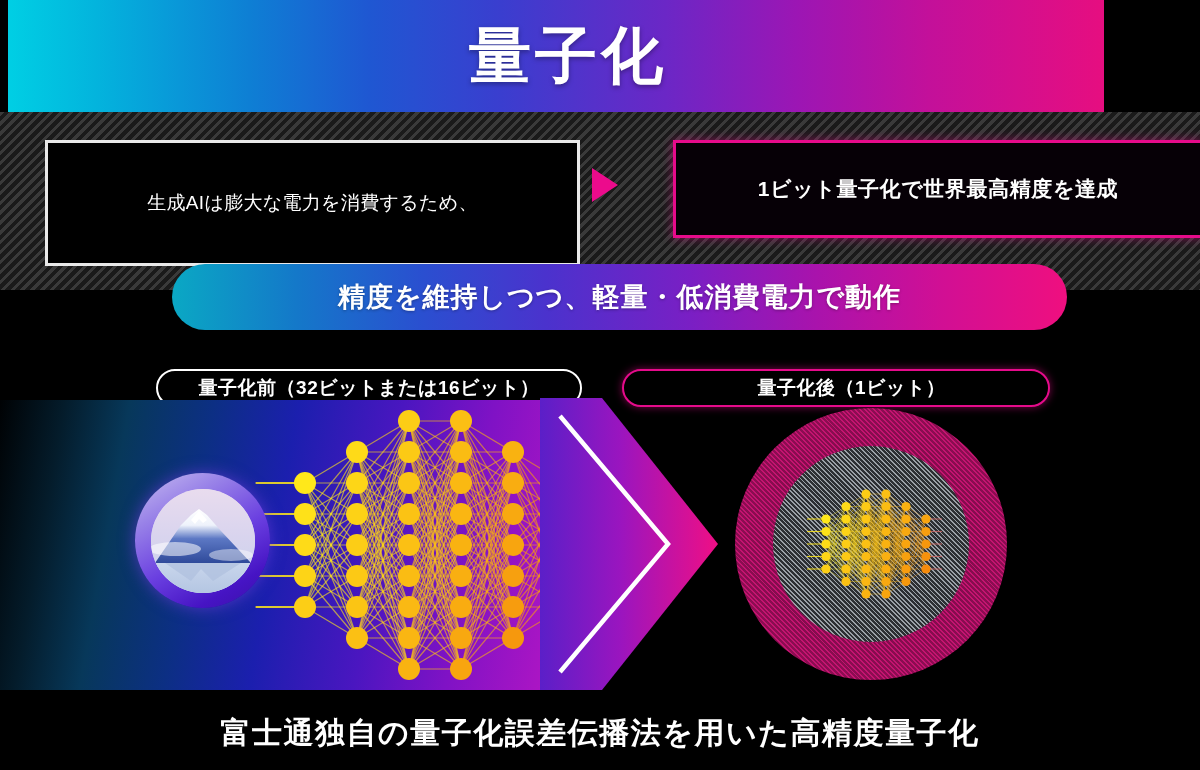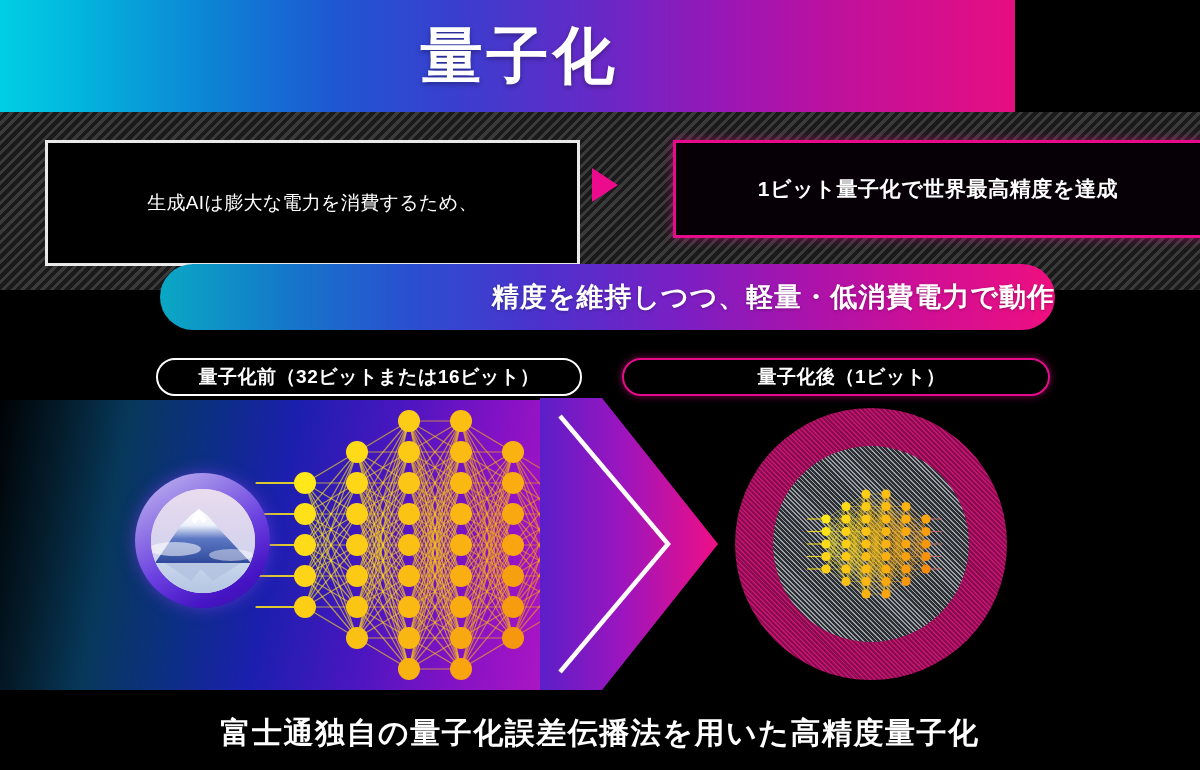--- a/index.html
+++ b/index.html
@@ -5,21 +5,21 @@
   * { margin:0; padding:0; box-sizing:border-box; }
   html,body { background:#000; }
   body {
     width:1200px; height:770px; position:relative; overflow:hidden;
     font-family:"Liberation Sans","DejaVu Sans",sans-serif;
     background:#000; color:#fff;
   }
 
   
   #header {
-    position:absolute; left:0; top:0; width:1015px; height:112px;
+    position:absolute; left:8px; top:0; width:1096px; height:112px;
     background:linear-gradient(90deg,
       #00cfe4 0%, #03b4dd 8%, #0e7fd4 22%, #1f57d2 33%,
       #3a3ecf 45%, #6b27c6 60%, #9c16b4 72%, #c3109a 84%, #e60e80 100%);
     display:flex; align-items:center; justify-content:center;padding-left:24px;
   }
   #header-title {
     font-size:62px; font-weight:bold; color:#fff; letter-spacing:4px;
     text-shadow:0 2px 5px rgba(0,0,0,.35);
   }
 
@@ -53,36 +53,36 @@
     background:#060006; border:3px solid #e60b8b;
     box-shadow:0 0 10px rgba(230,11,139,.5);
     display:flex; align-items:center; justify-content:center;margin-left:48px;
   }
   #result-box .txt {
     font-size:21px; font-weight:bold; color:#fff; letter-spacing:.6px;
   }
 
   
   #benefit-pill {
-    position:absolute; left:160px; top:264px; width:895px; height:66px;
+    position:absolute; left:172px; top:264px; width:895px; height:66px;
     border-radius:33px;
     background:linear-gradient(90deg,
       #0aa8c4 0%, #1478c9 14%, #2a4fd0 28%, #4b32cd 42%,
       #7a1fc4 58%, #a913ac 72%, #d10f94 86%, #ef0f7f 100%);
-    display:flex; align-items:center; justify-content:flex-end;
+    display:flex; align-items:center; justify-content:center;
   }
   #benefit-pill .txt {
     font-size:27px; font-weight:bold; color:#fff;
     text-shadow:0 1px 3px rgba(0,0,0,.3); letter-spacing:1px;
   }
 
   
   .stage-pill {
     position:absolute; height:38px; border-radius:19px;
-    background:#000; display:flex; align-items:center; justify-content:center;
+    background:#000; display:flex; align-items:center; justify-content:center;margin-top:11px;
   }
   #stage-before { left:156px; top:358px; width:426px; border:2.5px solid #ffffff; }
   #stage-after  { left:622px; top:358px; width:428px; border:2.5px solid #e60b8b;
                   box-shadow:0 0 9px rgba(230,11,139,.55);padding-left:31px; }
   .stage-pill .txt { font-size:19px; font-weight:bold; color:#fff; letter-spacing:.5px; }
 
   
   #left-panel {
     position:absolute; left:0px; top:400px; width:600px; height:290px;
     overflow:hidden;

